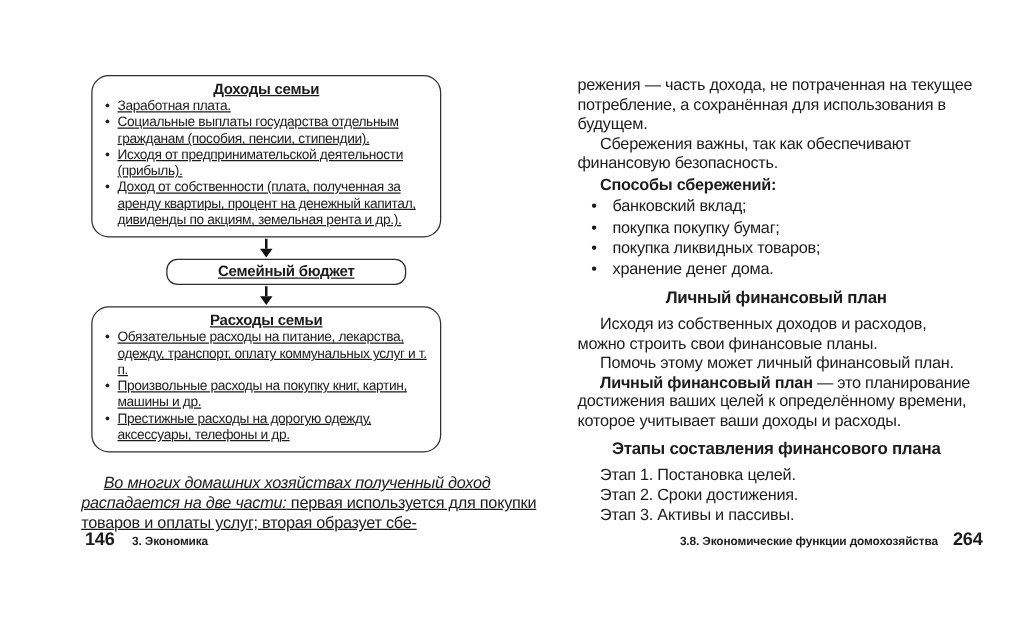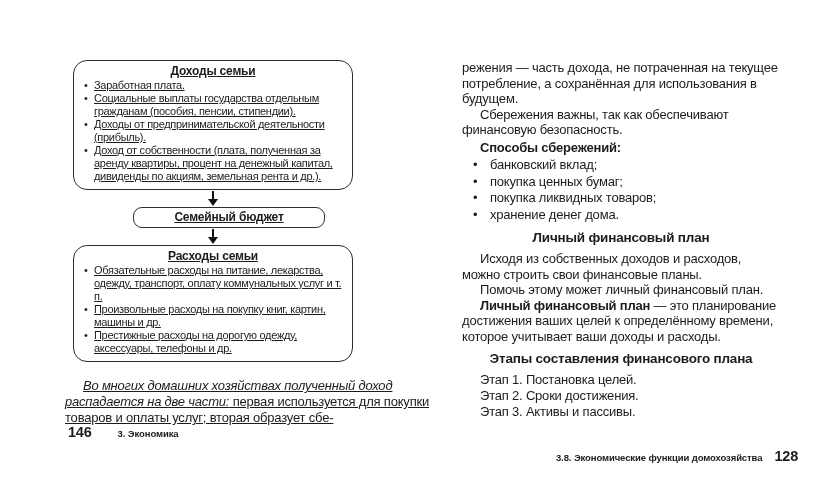--- a/index.html
+++ b/index.html
@@ -25,24 +25,24 @@
   .pill{
     box-sizing:border-box;width:192px;margin-left:60px;border:1.5px solid #2e2e2e;border-radius:9px;
     text-align:center;font-weight:bold;font-size:12px;letter-spacing:-0.2px;padding:2px 0 3px 0;
   }
   .lead-para{
     margin:16px 0 0 0;font-size:13px;line-height:16px;letter-spacing:-0.2px;text-indent:18px;
   }
   .lead-para .ital{font-style:italic;}
   .footer{position:absolute;top:424px;display:flex;align-items:baseline;}
   .footer-left{left:68px;}
-  .footer-right{right:22px;margin-top:24px;}
+  .footer-right{right:34px;}
   .pgnum{font-size:14.5px;font-weight:bold;letter-spacing:-0.2px;}
   .running{font-size:9.5px;font-weight:bold;letter-spacing:-0.1px;}
-  .footer-left .running{margin-left:26px;}
+  .footer-left .running{margin-left:14px;}
   .footer-right .running{margin-right:12px;}
   
   .page-right{position:absolute;left:462px;top:60px;width:318px;}
   .page-right p{margin:0;font-size:13px;line-height:15.5px;letter-spacing:-0.2px;}
   .mt8{margin-top:8px;}
   .indent{text-indent:18px;}
   .bold-inline{font-weight:bold;}
   .savings-heading{font-weight:bold;text-indent:18px;margin-top:2px !important;}
   ul.bullets{list-style:none;margin:2px 0 0 0;padding:0 0 0 28px;}
   ul.bullets li{position:relative;font-size:13px;line-height:16.5px;letter-spacing:-0.2px;}
@@ -57,21 +57,21 @@
 <body>
 
 <div class="page-left">
   <div class="diagram">
 
     <div class="dbox">
       <div class="dbox-title">Доходы семьи</div>
       <ul>
         <li><span>Заработная плата.</span></li>
         <li><span>Социальные выплаты государства отдельным гражданам (пособия, пенсии, стипендии).</span></li>
-        <li><span>Доходы от предпринимательской деятельности (прибыль).</span></li>
+        <li><span>Исходя от предпринимательской деятельности (прибыль).</span></li>
         <li><span>Доход от собственности (плата, полученная за аренду квартиры, процент на денежный капитал, дивиденды по акциям, земельная рента и др.).</span></li>
       </ul>
     </div>
 
     <div class="arrow-wrap">
       <div class="arrow">
           <div class="stem"></div>
           <div class="head"></div>
         </div>
     </div>
@@ -102,21 +102,21 @@
   <span class="pgnum">146</span>
   <span class="running">3. Экономика</span>
 </div>
 
 <div class="page-right">
   <p class="mt8">режения — часть дохода, не потраченная на текущее потребление, а сохранённая для использования в будущем.</p>
   <p class="indent">Сбережения важны, так как обеспечивают финансовую безопасность.</p>
   <p class="savings-heading">Способы сбережений:</p>
   <ul class="bullets">
     <li><span>банковский вклад;</span></li>
-    <li><span>покупка ценных бумаг;</span></li>
+    <li><span>покупка покупку бумаг;</span></li>
     <li><span>покупка ликвидных товаров;</span></li>
     <li><span>хранение денег дома.</span></li>
   </ul>
 
   <div class="center-heading">Личный финансовый план</div>
 
   <p class="indent">Исходя из собственных доходов и расходов, можно строить свои финансовые планы.</p>
   <p class="indent">Помочь этому может личный финансовый план.</p>
   <p class="indent"><span class="bold-inline">Личный финансовый план</span><span> — это планирование достижения ваших целей к определённому времени, которое учитывает ваши доходы и расходы.</span></p>
 
@@ -124,14 +124,14 @@
 
   <div class="steps">
     <p>Этап 1. Постановка целей.</p>
     <p>Этап 2. Сроки достижения.</p>
     <p>Этап 3. Активы и пассивы.</p>
   </div>
 </div>
 
 <div class="footer footer-right">
   <span class="running">3.8. Экономические функции домохозяйства</span>
-  <span class="pgnum">128</span>
+  <span class="pgnum">264</span>
 </div>
 
 </body></html>

